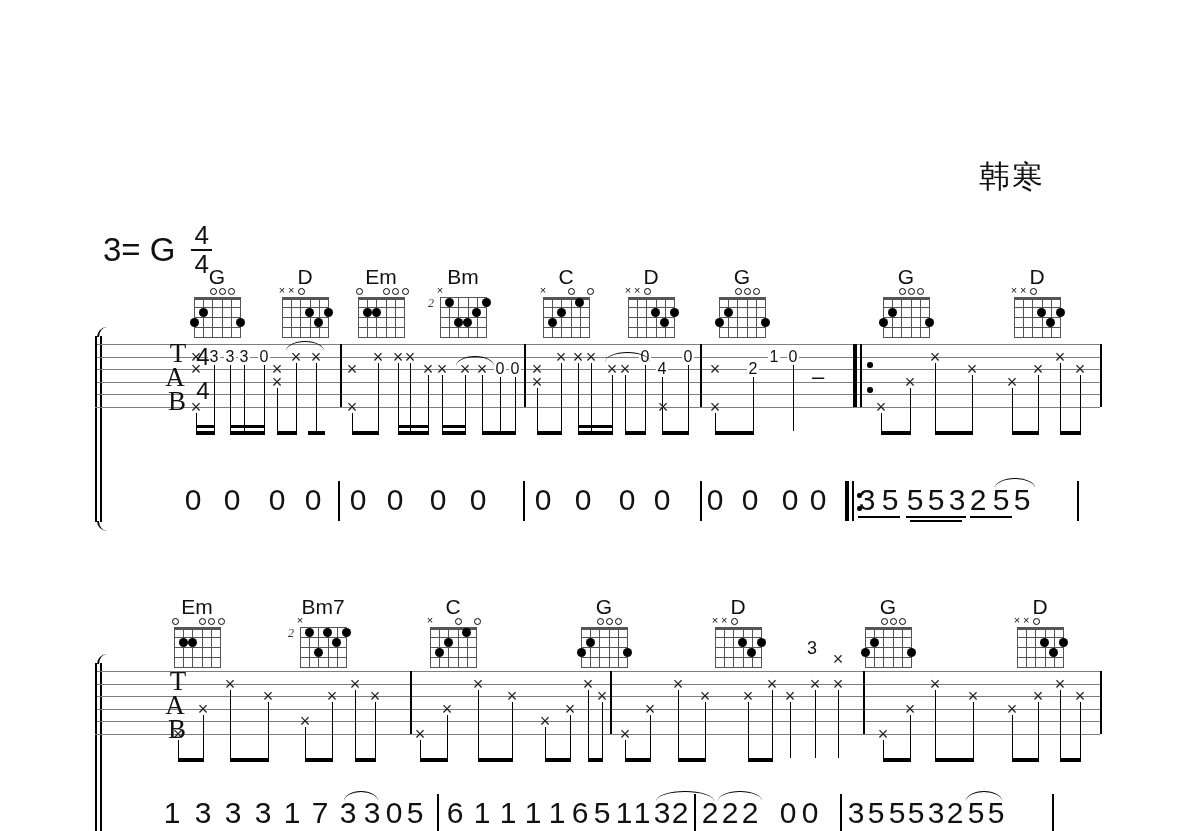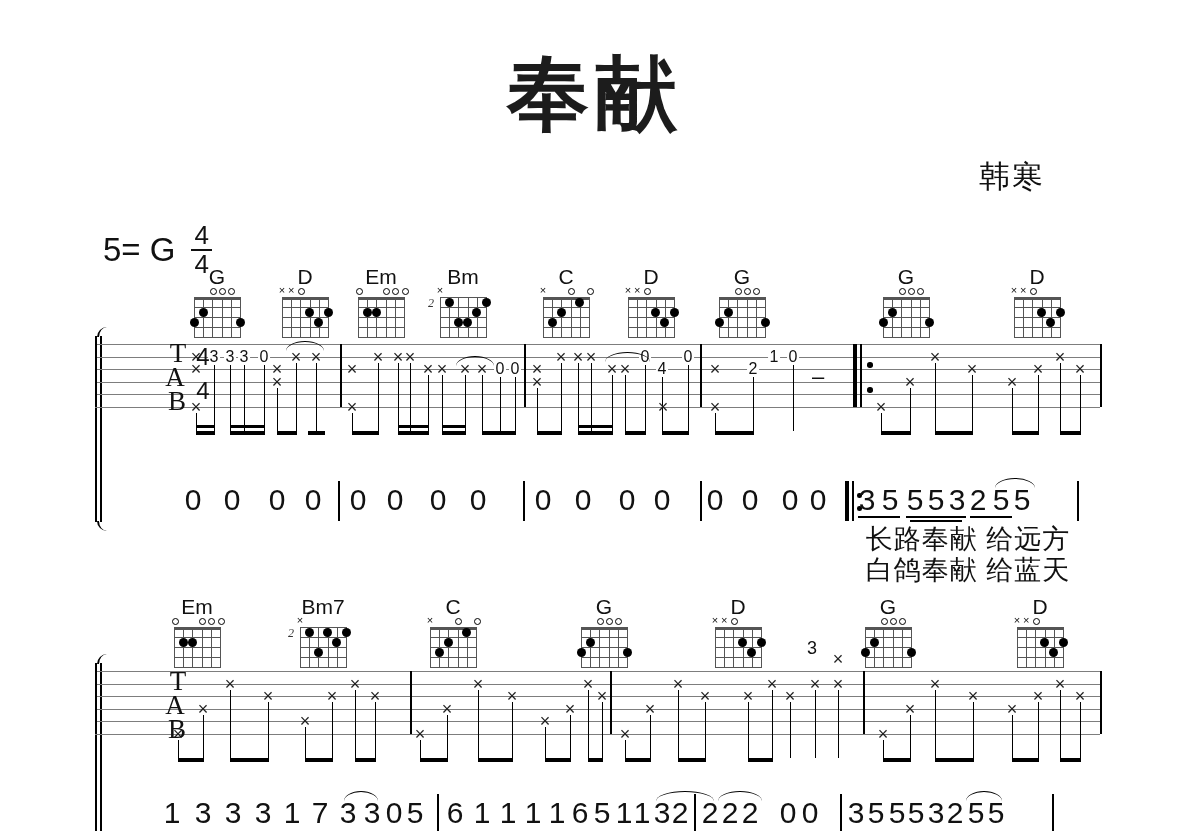--- a/index.html
+++ b/index.html
@@ -23,32 +23,27 @@
           text-align:center;font-size:27px;line-height:31px;letter-spacing:1px;color:#111;}
   .arc{position:absolute;height:9px;border-top:1.6px solid #000;
        border-radius:50% 50% 0 0/100% 100% 0 0;}
   .hookT{position:absolute;width:10px;height:10px;border-left:2px solid #000;border-top-left-radius:10px;}
   .hookB{position:absolute;width:10px;height:10px;border-left:2px solid #000;border-bottom-left-radius:10px;}
 </style>
 </head>
 <body>
 
 <div class="page" id="page">
-  <div class="title">奉献</div>
   <div class="artist">韩寒</div>
   <div class="keysig">
-    <span class="klabel">5= G</span>
+    <span class="klabel">3= G</span>
     <span class="frac">
       <span class="num">4</span>
       <span class="den">4</span>
     </span>
-  </div>
-  <div class="lyrics">
-    <div>长路奉献 给远方</div>
-    <div>白鸽奉献 给蓝天</div>
   </div>
 <div class="abs" style="left: 95px; top: 336px; width: 2px; height: 186px; background: rgb(0, 0, 0);"></div>
     <div class="abs" style="left: 100px; top: 336px; width: 1.5px; height: 186px; background: rgb(0, 0, 0);"></div>
     <div class="hookT" style="left: 97px; top: 327px;"></div>
     <div class="hookB" style="left: 97px; top: 521px;"></div>
     <div class="abs" style="left: 95px; top: 663px; width: 2px; height: 168px; background: rgb(0, 0, 0);"></div>
     <div class="abs" style="left: 100px; top: 663px; width: 1.5px; height: 168px; background: rgb(0, 0, 0);"></div>
     <div class="hookT" style="left: 97px; top: 654px;"></div>
     <div class="t" style="left: 217px; top: 276px; font-size: 21px;">G</div>
     <div class="abs" style="left: 194px; top: 297px; width: 1px; height: 40px; background: rgb(85, 85, 85);"></div>

